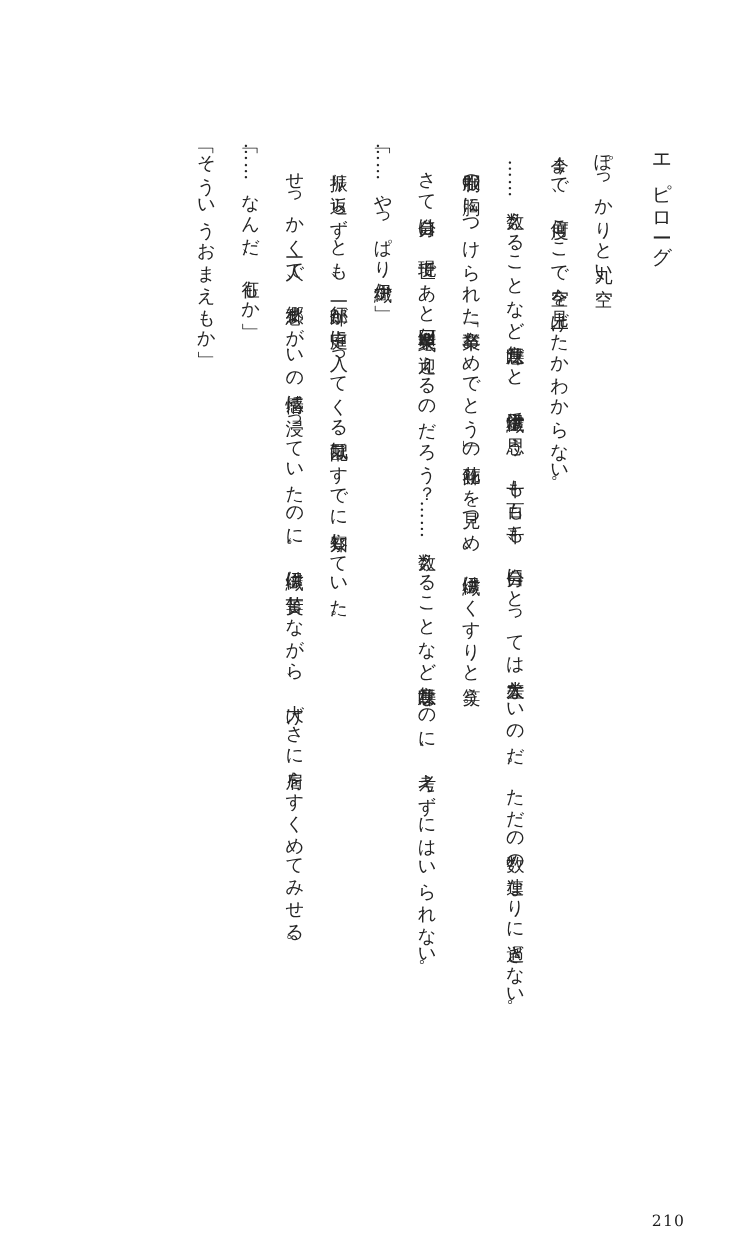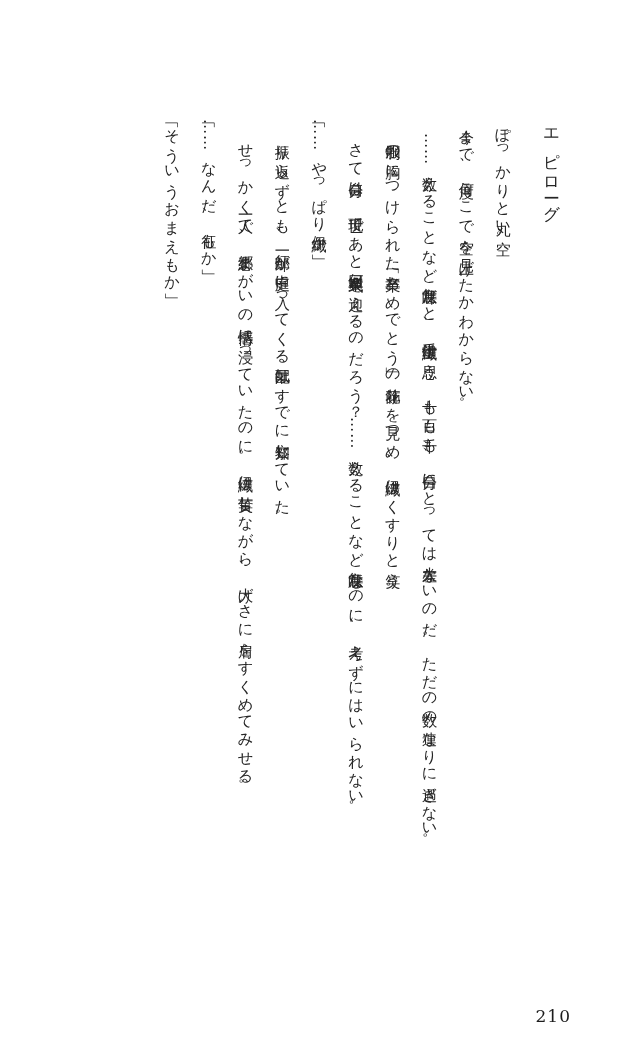--- a/index.html
+++ b/index.html
@@ -58,21 +58,21 @@
 
   .para {
     height: 100%;
   }
 
   
   #page-number {
     position: absolute;
     right: 46px;
     bottom: 24px;
-    font-size: 17px;
+    font-size: 13px;
     font-family: "DejaVu Serif", "Liberation Serif", serif;
     color: #1c1c1c;
     letter-spacing: 1px;
   }
 </style>
 </head>
 <body>
 
 <div id="page">
 

